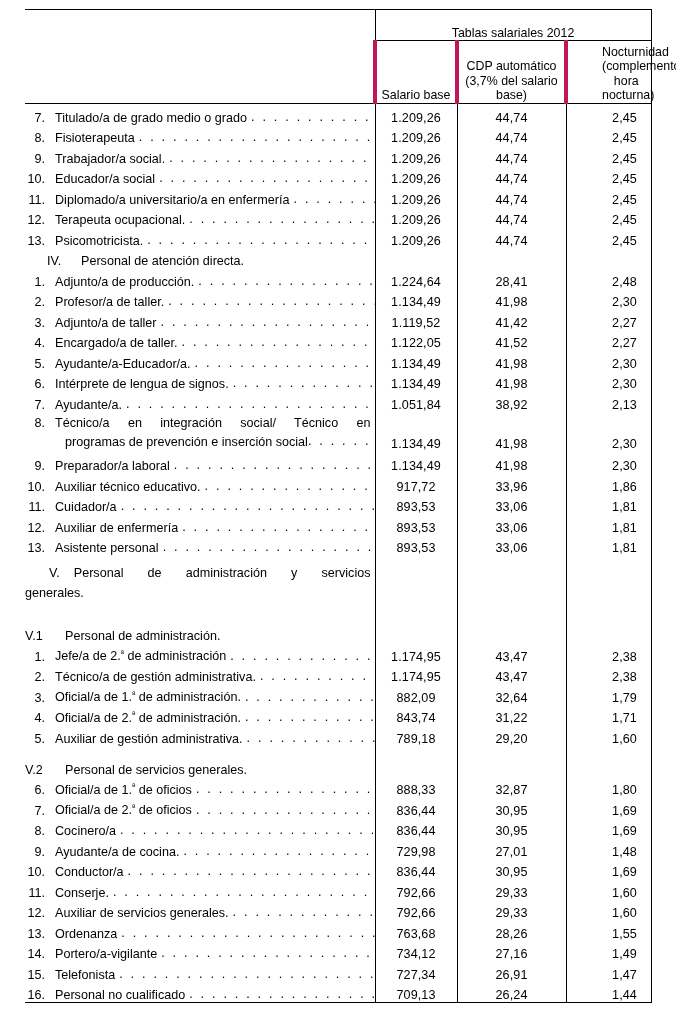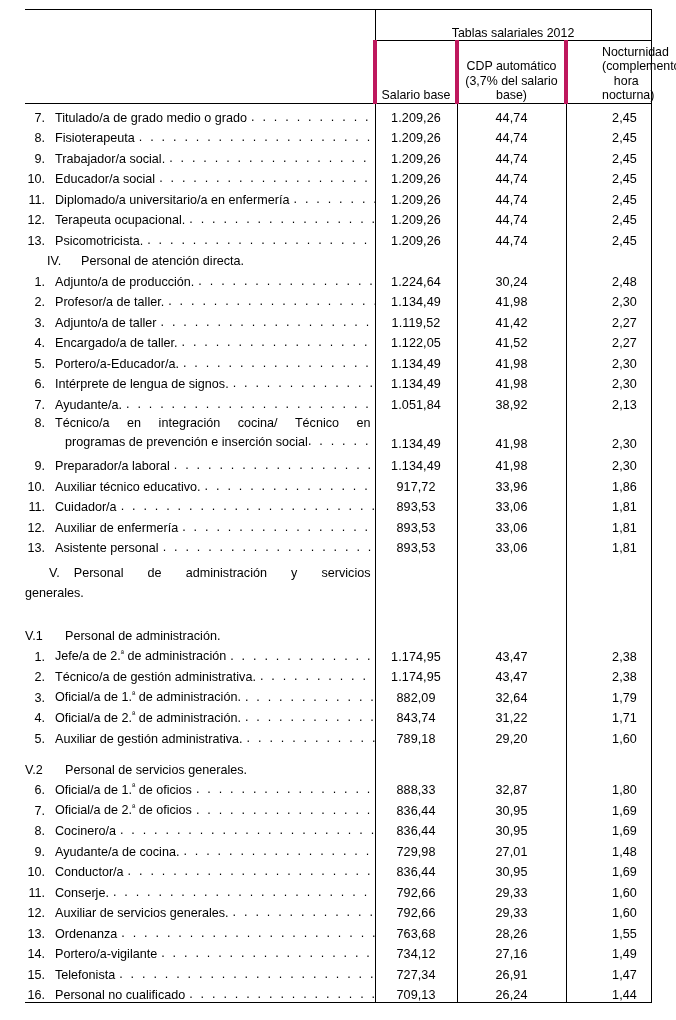--- a/index.html
+++ b/index.html
@@ -340,21 +340,21 @@
         </tr>
         <tr>
           <td class="lbl">
             <div class="entry">
               <span class="idx">1.</span>
               <span class="nm">Adjunto/a de producción.</span>
               <span class="leader"></span>
             </div>
           </td>
           <td class="num">1.224,64</td>
-          <td class="num">30,24</td>
+          <td class="num">28,41</td>
           <td class="num last">2,48</td>
         </tr>
         <tr>
           <td class="lbl">
             <div class="entry">
               <span class="idx">2.</span>
               <span class="nm">Profesor/a de taller.</span>
               <span class="leader"></span>
             </div>
           </td>
@@ -383,21 +383,21 @@
             </div>
           </td>
           <td class="num">1.122,05</td>
           <td class="num">41,52</td>
           <td class="num last">2,27</td>
         </tr>
         <tr>
           <td class="lbl">
             <div class="entry">
               <span class="idx">5.</span>
-              <span class="nm">Portero/a-Educador/a.</span>
+              <span class="nm">Ayudante/a-Educador/a.</span>
               <span class="leader"></span>
             </div>
           </td>
           <td class="num">1.134,49</td>
           <td class="num">41,98</td>
           <td class="num last">2,30</td>
         </tr>
         <tr>
           <td class="lbl">
             <div class="entry">
@@ -420,21 +420,21 @@
           </td>
           <td class="num">1.051,84</td>
           <td class="num">38,92</td>
           <td class="num last">2,13</td>
         </tr>
         <tr>
           <td class="lbl" style="white-space: normal; height: 41px;">
             <div class="entry2">
               <div class="l1">
                 <span class="idx">8.</span>
-                <span class="txt">Técnico/a en integración cocina/ Técnico en</span>
+                <span class="txt">Técnico/a en integración social/ Técnico en</span>
               </div>
               <div class="l2">
                 <span class="txt">programas de prevención e inserción social</span>
                 <span class="leader"></span>
               </div>
             </div>
           </td>
           <td class="num" style="vertical-align: bottom; padding-bottom: 2px;">1.134,49</td>
           <td class="num" style="vertical-align: bottom; padding-bottom: 2px;">41,98</td>
           <td class="num last" style="vertical-align: bottom; padding-bottom: 2px;">2,30</td>

